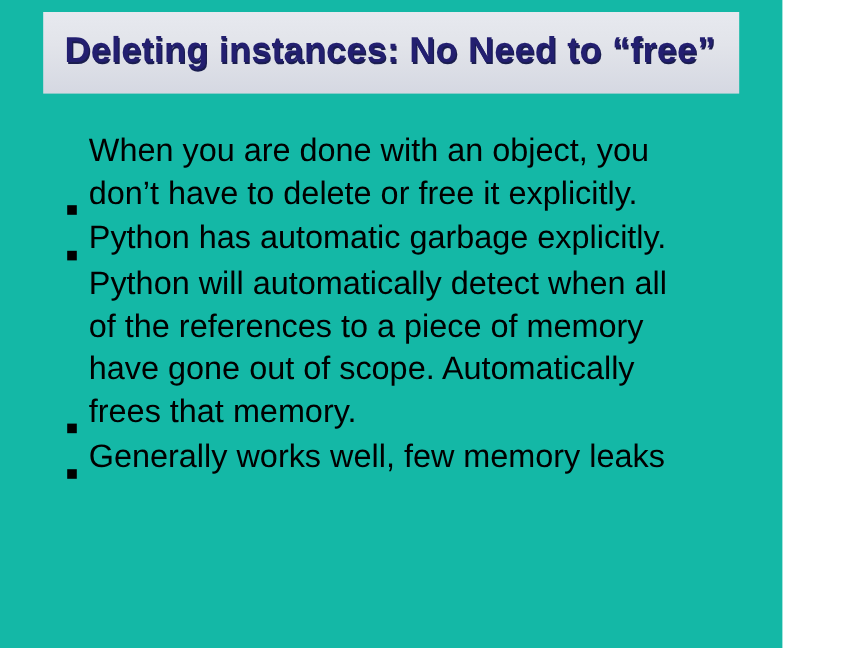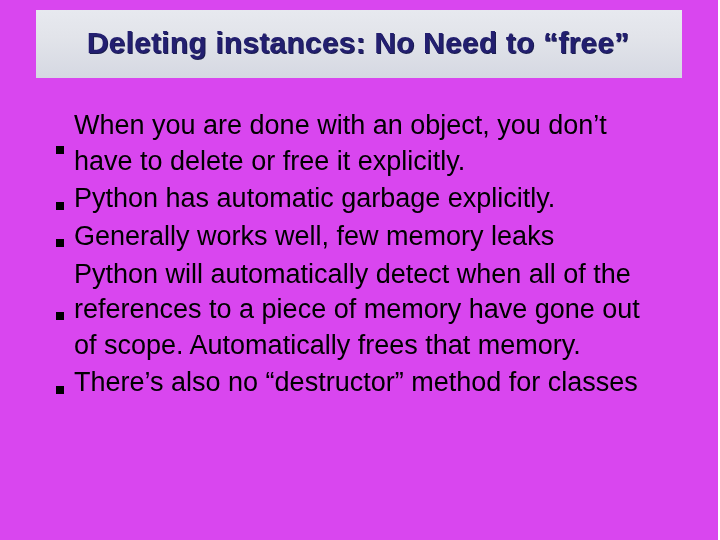--- a/index.html
+++ b/index.html
@@ -6,24 +6,24 @@
     margin: 0;
     padding: 0;
     width: 720px;
     height: 540px;
     background: #ffffff;
     font-family: Arial, Helvetica, sans-serif;
     overflow: hidden;
   }
   .slide {
     position: relative;
-    width: 718px;
+    width: 652px;
     height: 540px;
     box-sizing: border-box;
-    background: #d946ef;
+    background: #14b8a6;
   }
   .title-band {
     position: absolute;
     left: 36px;
     right: 36px;
     top: 10px;
     height: 68px;
     background: linear-gradient(#e7e9ef 0%, #e2e4ea 40%, #d5d8e2 100%);
     display: flex;
     align-items: center;
@@ -45,21 +45,21 @@
     color: #231f70;
   }
   .body {
     position: absolute;
     left: 56px;
     right: 72px;
     top: 108px;
   }
   .bullet {
     display: flex;
-    align-items: center;
+    align-items: flex-end;
     font-size: 27px;
     line-height: 1.32;
     color: #000000;
     margin-bottom: 2px;
   }
   .dot {
     flex: 0 0 auto;
     width: 8px;
     height: 8px;
     background: #000000;
@@ -83,25 +83,21 @@
     <div class="bullet">
       <span class="dot"></span>
       <span class="bt">When you are done with an object, you don’t have to delete or free it explicitly.</span>
     </div>
     <div class="bullet">
       <span class="dot"></span>
       <span class="bt">Python has automatic garbage explicitly.</span>
     </div>
     <div class="bullet">
       <span class="dot"></span>
-      <span class="bt">Generally works well, few memory leaks</span>
-    </div>
-    <div class="bullet">
-      <span class="dot"></span>
       <span class="bt">Python will automatically detect when all of the references to a piece of memory have gone out of scope.  Automatically frees that memory.</span>
     </div>
     <div class="bullet">
       <span class="dot"></span>
-      <span class="bt">There’s also no “destructor” method for classes</span>
+      <span class="bt">Generally works well, few memory leaks</span>
     </div>
   </div>
 
 </div>
 
 </body></html>

